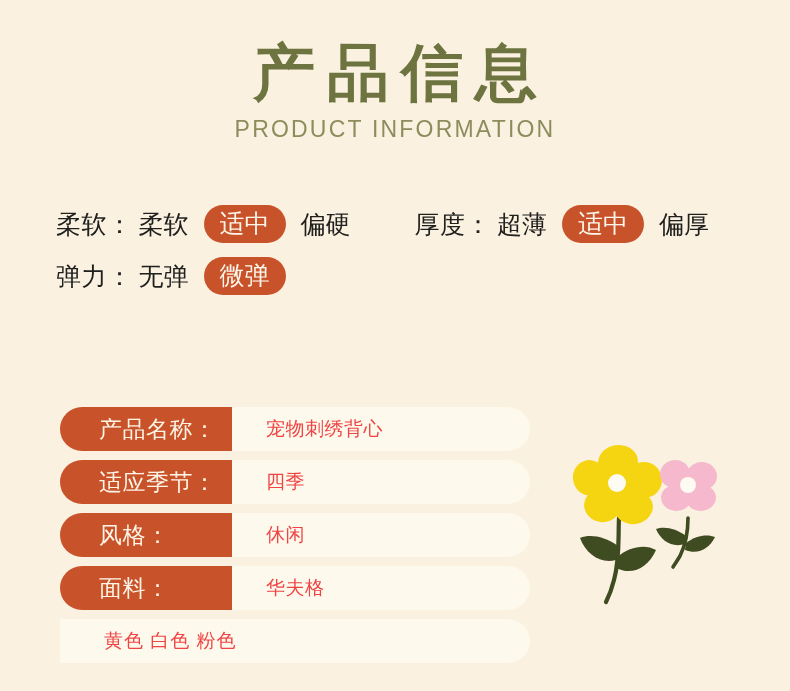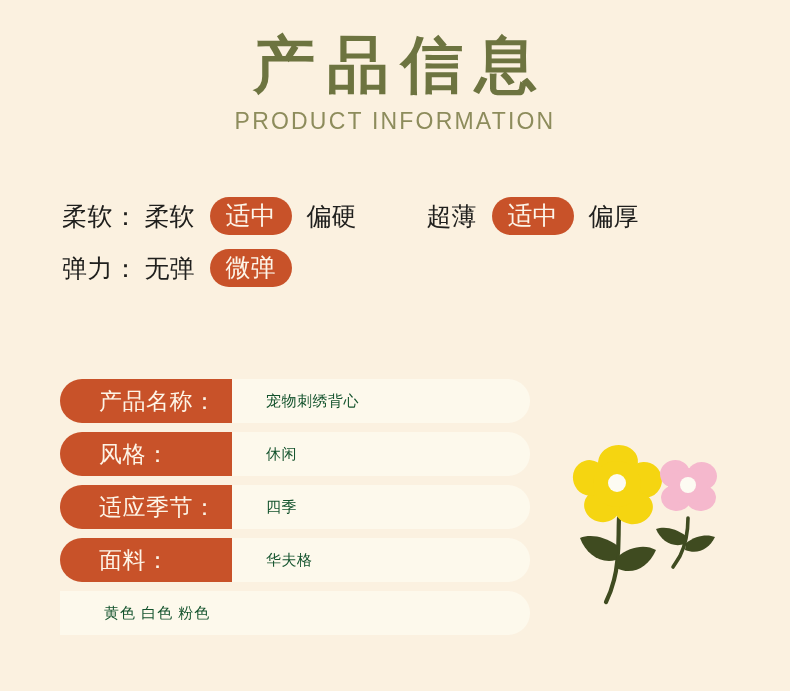--- a/index.html
+++ b/index.html
@@ -11,21 +11,21 @@
     height: 691px;
     background: #fbf1e0;
     font-family: "Liberation Sans", "DejaVu Sans", sans-serif;
     overflow: hidden;
     position: relative;
   }
 
   
   .header {
     text-align: center;
-    padding-top: 32px;
+    padding-top: 40px;
   }
   .title {
     font-size: 62px;
     font-weight: bold;
     color: #6d7440;
     letter-spacing: 12px;
     line-height: 1.05;
     margin: 0;
     padding-left: 12px;
   }
@@ -36,21 +36,20 @@
     margin: 11px 0 12px 0;
     font-weight: normal;
   }
 
   
   .attrs {
     margin-top: 62px;
     display: flex;
     justify-content: flex-start;
     padding-left: 56px;
-    margin-left: 6px;
   }
   .attr-col {
     display: flex;
     flex-direction: column;
     row-gap: 14px;
   }
   .attr-col.col-right {
     margin-left: 54px;
   }
   .attr-row {
@@ -82,21 +81,21 @@
     text-align: right;
   }
   .pill.wide {
     padding: 4px 30px 6px 30px;
   }
 
   
   .spec-table {
     position: absolute;
     left: 60px;
-    top: 379px;
+    top: 407px;
     width: 470px;
     display: flex;
     flex-direction: column;
     row-gap: 9px;
   }
   .spec-row {
     display: flex;
     height: 44px;
     align-items: stretch;
   }
@@ -109,22 +108,22 @@
     display: flex;
     align-items: center;
     padding-left: 39px;
     box-sizing: border-box;
     letter-spacing: 0.5px;
   }
   .spec-val {
     flex: 1;
     background: #fdf9ec;
     border-radius: 0 22px 22px 0;
-    color: #14532d;
-    font-size: 15px;
+    color: #ef4444;
+    font-size: 19px;
     display: flex;
     align-items: center;
     padding-left: 34px;
     box-sizing: border-box;
     letter-spacing: 0.5px;
   }
   .spec-val.indent {
     padding-left: 44px;
     letter-spacing: 1px;
   }
@@ -162,43 +161,44 @@
       <span class="attr-opt first">无弹</span>
       <span class="pill">微弹</span>
     </div>
 
   </div>
 
   <div class="attr-col col-right">
 
 
     <div class="attr-row">
+      <span class="attr-label">厚度：</span>
       <span class="attr-opt first">超薄</span>
       <span class="pill">适中</span>
       <span class="attr-opt">偏厚</span>
     </div>
 
   </div>
 </div>
 
 <div class="spec-table">
 
   <div class="spec-row">
     <div class="spec-key">产品名称：</div>
     <div class="spec-val">宠物刺绣背心</div>
   </div>
 
   <div class="spec-row">
+    <div class="spec-key">适应季节：</div>
+    <div class="spec-val">四季</div>
+  </div>
+
+  <div class="spec-row">
     <div class="spec-key">风格：</div>
     <div class="spec-val">休闲</div>
-  </div>
-
-  <div class="spec-row">
-    <div class="spec-key">适应季节：</div>
-    <div class="spec-val">四季</div>
   </div>
 
   <div class="spec-row">
     <div class="spec-key">面料：</div>
     <div class="spec-val">华夫格</div>
   </div>
 
   <div class="spec-row">
     <div class="spec-val indent">黄色  白色  粉色</div>
   </div>

